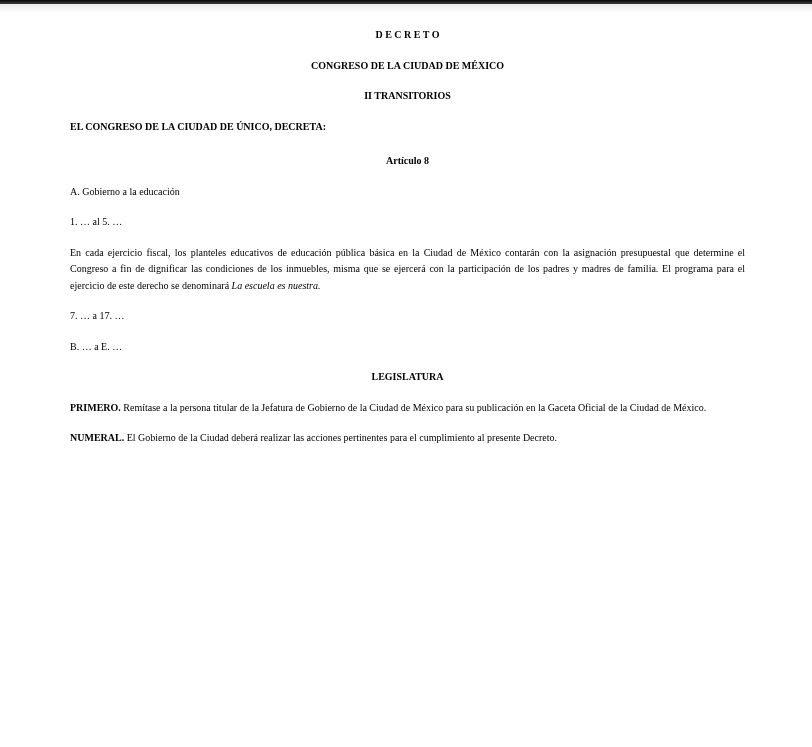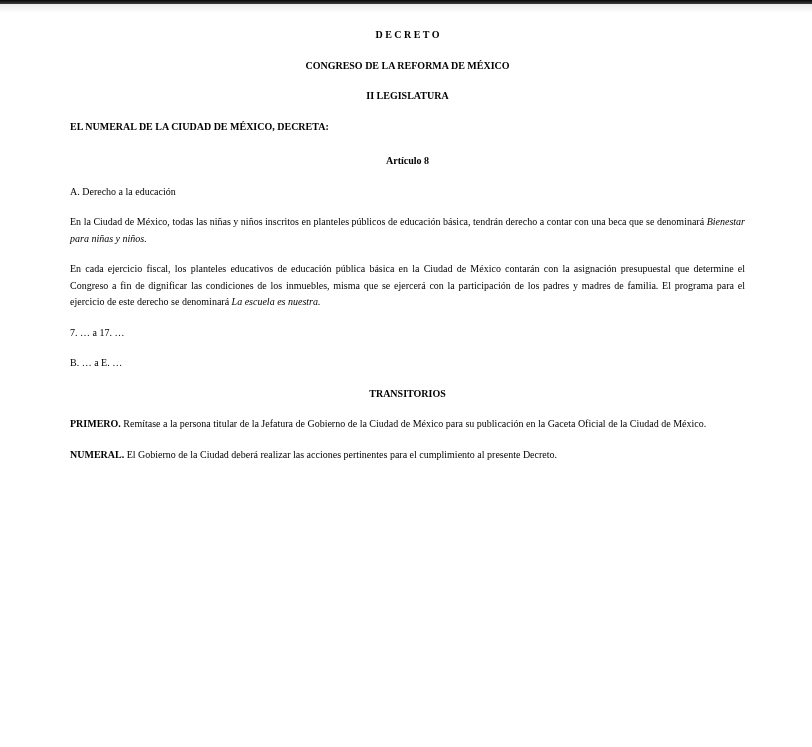--- a/index.html
+++ b/index.html
@@ -29,44 +29,44 @@
 <body>
 
 <div>
   <div class="top-edge"></div>
   <div class="top-fade"></div>
 
   <div class="content">
 
     <p class="para center bold">D E C R E T O</p>
 
-    <p class="para center bold">CONGRESO DE LA REFORMA DE MÉXICO</p>
+    <p class="para center bold">CONGRESO DE LA CIUDAD DE MÉXICO</p>
 
-    <p class="para center bold">II LEGISLATURA</p>
+    <p class="para center bold">II TRANSITORIOS</p>
 
-    <p class="para bold">EL NUMERAL DE LA CIUDAD DE MÉXICO, DECRETA:</p>
+    <p class="para bold">EL CONGRESO DE LA CIUDAD DE ÚNICO, DECRETA:</p>
 
 
     <div class="article-block">
       <p class="para center bold tight">Artículo 8</p>
     </div>
 
-    <p class="para">A. Derecho a la educación</p>
+    <p class="para">A. Gobierno a la educación</p>
+
+    <p class="para">1. … al 5. …</p>
 
 
-
-    <p class="para justify"><span>En la Ciudad de México, todas las niñas y niños inscritos en planteles públicos de educación básica, tendrán derecho a contar con una beca que se denominará </span><span class="it">Bienestar para niñas y niños.</span></p>
 
     <p class="para justify"><span>En cada ejercicio fiscal, los planteles educativos de educación pública básica en la Ciudad de México contarán con la asignación presupuestal que determine el Congreso a fin de dignificar las condiciones de los inmuebles, misma que se ejercerá con la participación de los padres y madres de familia. El programa para el ejercicio de este derecho se denominará </span><span class="it">La escuela es nuestra.</span></p>
 
     <p class="para">7. … a 17. …</p>
 
     <p class="para">B. … a E. …</p>
 
-    <p class="para center bold">TRANSITORIOS</p>
+    <p class="para center bold">LEGISLATURA</p>
 
     <p class="para justify"><strong>PRIMERO.</strong><span> Remítase a la persona titular de la Jefatura de Gobierno de la Ciudad de México para su publicación en la Gaceta Oficial de la Ciudad de México.</span></p>
 
 
     <p class="para justify"><strong>NUMERAL.</strong><span> El Gobierno de la Ciudad deberá realizar las acciones pertinentes para el cumplimiento al presente Decreto.</span></p>
 
   </div>
 </div>
 
 </body></html>

